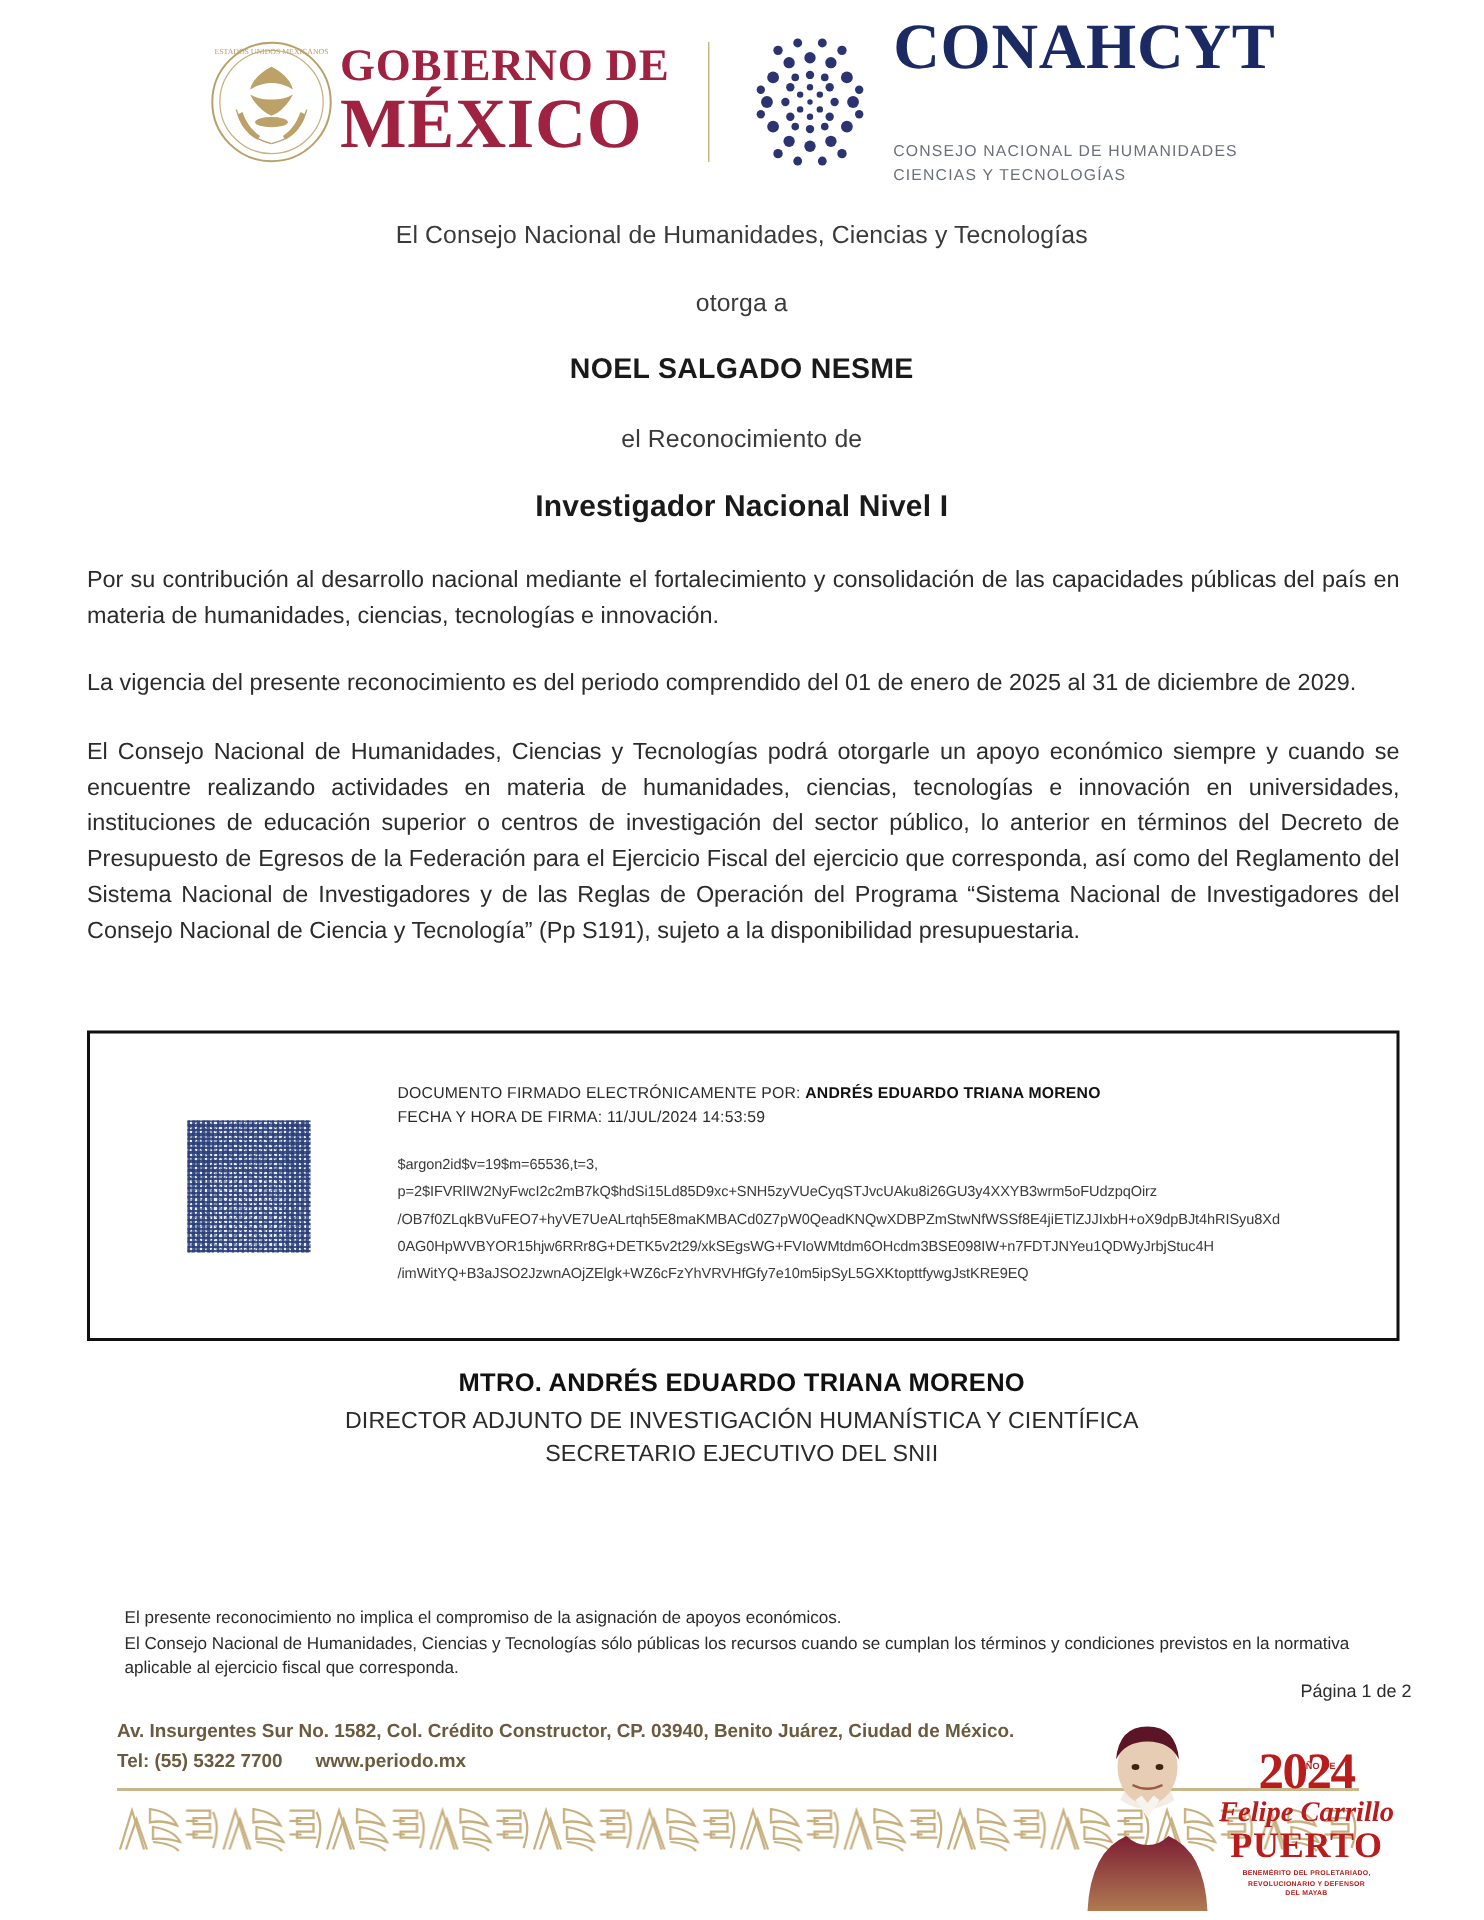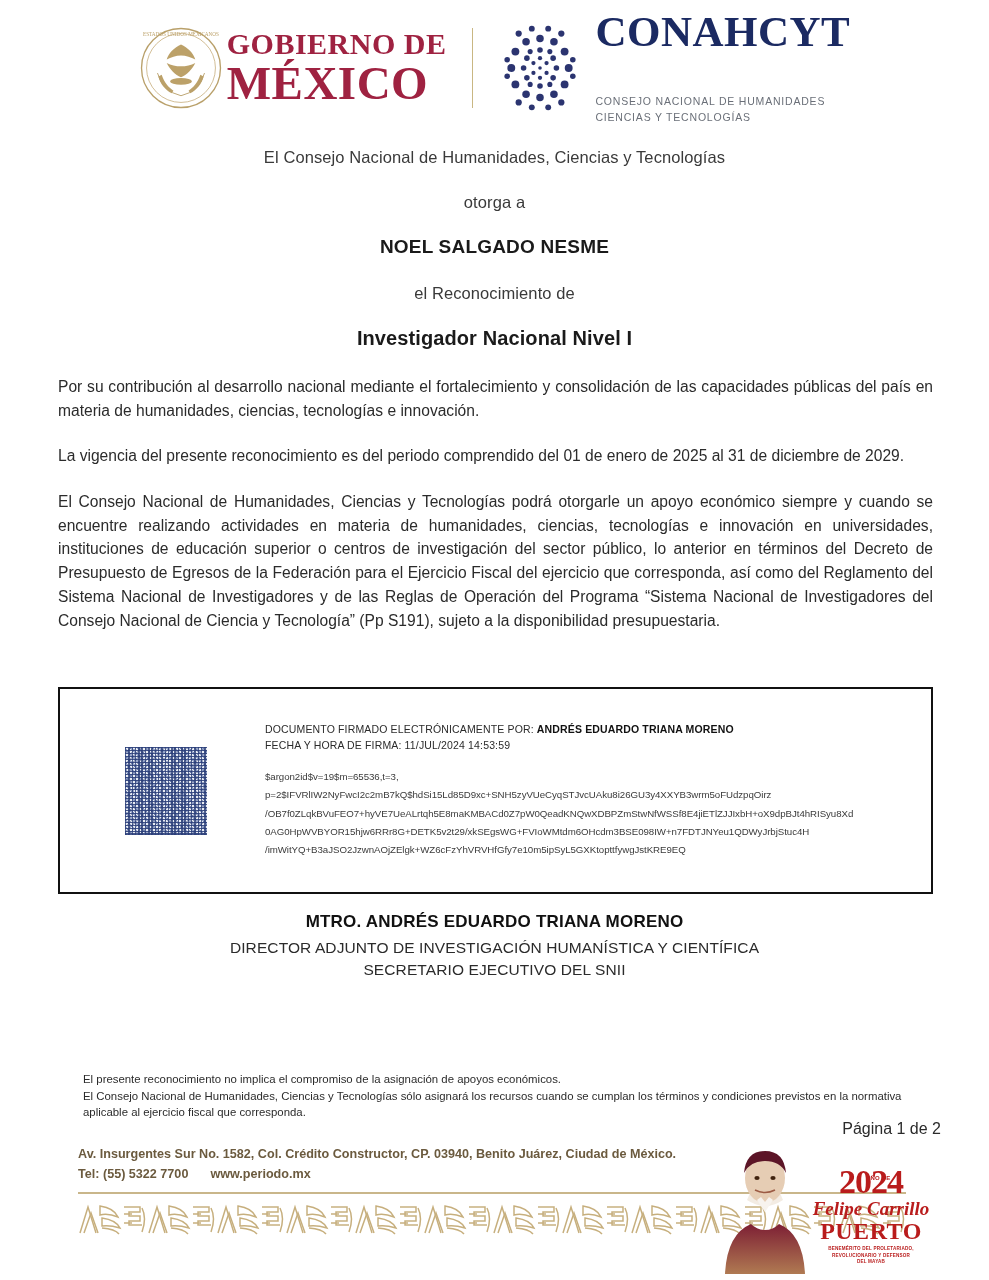--- a/index.html
+++ b/index.html
@@ -226,21 +226,21 @@
   }
   .fn-line {
     font-size: 11.4px;
     color: #2b2b2b;
     line-height: 1.45;
   }
   .page-num {
     position: absolute;
     top: 1120px;
     right: 48px;
-    font-size: 16px;
+    font-size: 12px;
     color: #2b2b2b;
   }
 
   
   .bottom {
     position: absolute;
     left: 0;
     bottom: 0;
     width: 989px;
     height: 150px;
@@ -468,21 +468,21 @@
   </div>
 
   <div class="signatory">
     <div class="sg-name">MTRO. ANDRÉS EDUARDO TRIANA MORENO</div>
     <div class="sg-role">DIRECTOR ADJUNTO DE INVESTIGACIÓN HUMANÍSTICA Y CIENTÍFICA</div>
     <div class="sg-role">SECRETARIO EJECUTIVO DEL SNII</div>
   </div>
 
   <div class="footnotes">
     <div class="fn-line">El presente reconocimiento no implica el compromiso de la asignación de apoyos económicos.</div>
-    <div class="fn-line">El Consejo Nacional de Humanidades, Ciencias y Tecnologías sólo asignará los recursos cuando se cumplan los términos y condiciones previstos en la normativa</div>
+    <div class="fn-line">El Consejo Nacional de Humanidades, Ciencias y Tecnologías sólo públicas los recursos cuando se cumplan los términos y condiciones previstos en la normativa</div>
     <div class="fn-line">aplicable al ejercicio fiscal que corresponda.</div>
   </div>
   <div class="page-num">Página 1 de 2</div>
 
   <div class="bottom">
     <div class="addr">
       <div>Av. Insurgentes Sur No. 1582, Col. Crédito Constructor, CP. 03940, Benito Juárez, Ciudad de México.</div>
       <div class="tel-row">
         <span>Tel: (55) 5322 7700</span>
         <span>www.periodo.mx</span>

